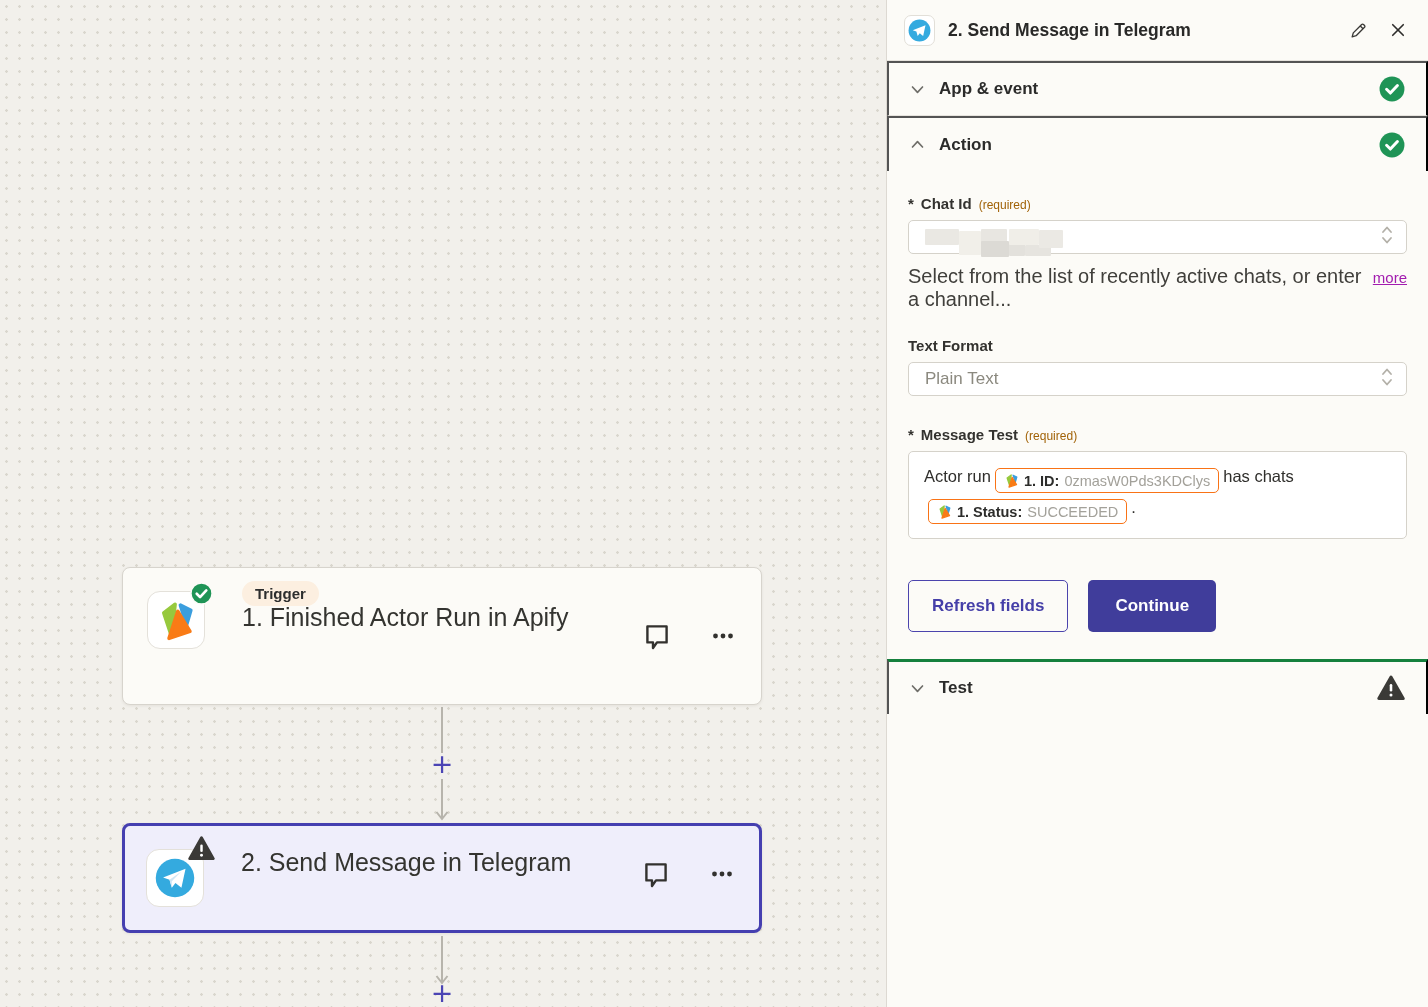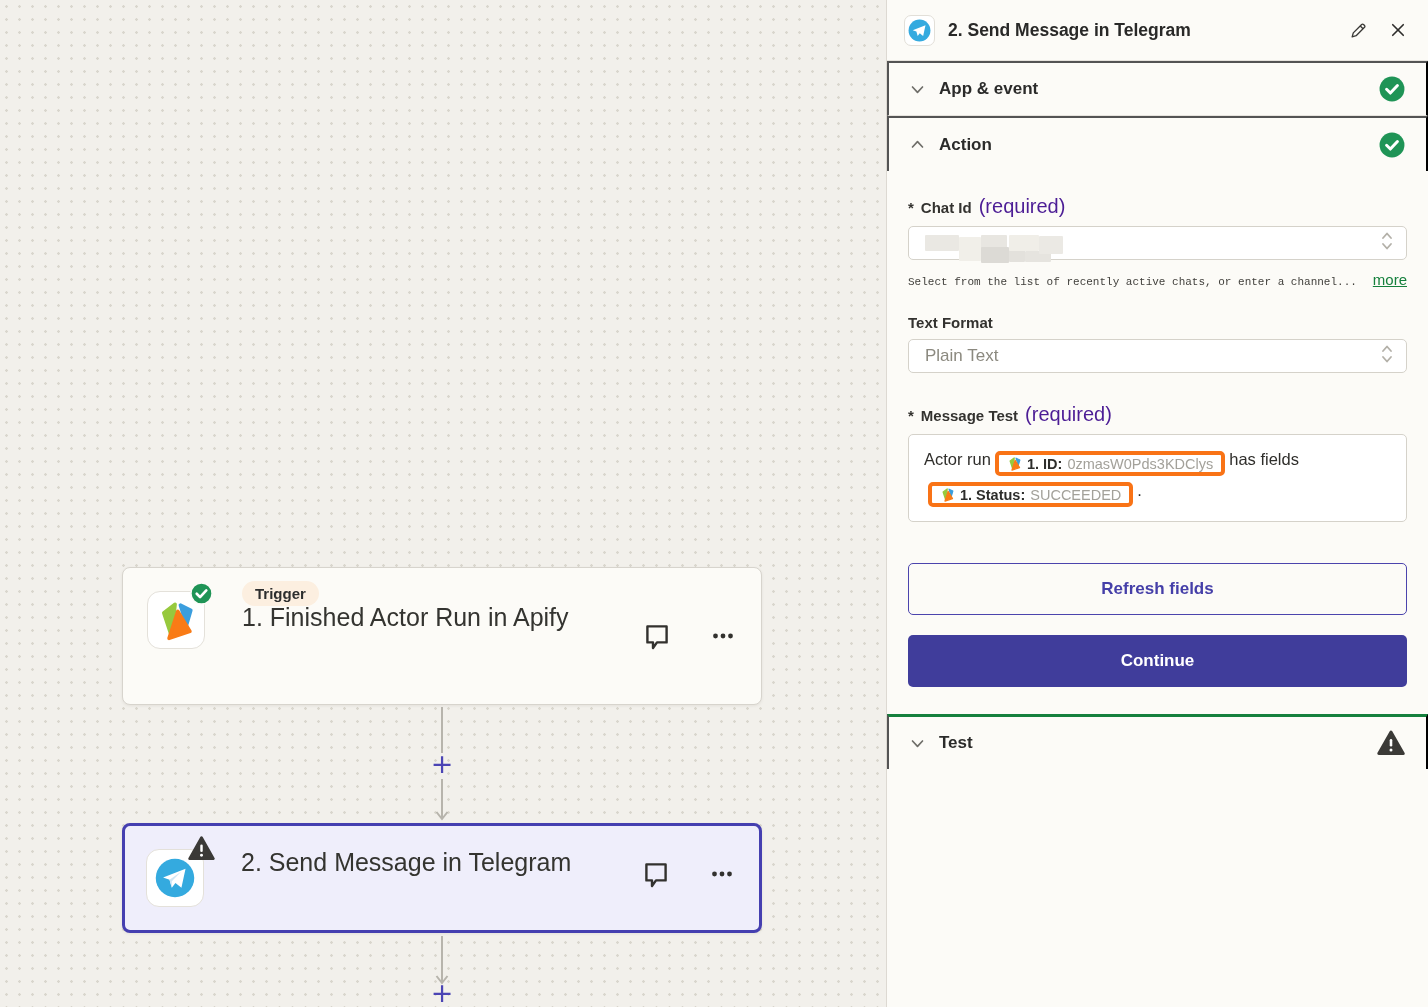--- a/index.html
+++ b/index.html
@@ -61,45 +61,45 @@
     padding:0 21px; border-bottom:1px solid #e7e4de; cursor:pointer; background:none; width:100%; text-align:left; }
   .section-row.no-border { border-bottom:none; }
   .section-row.top-border { border-bottom:none; border-top:3px solid #15803d; }
   .section-label { font-size:17px; font-weight:700; color:#2b2b2a; }
   .row-end { margin-left:auto; display:flex; align-items:center; }
 
   .form { padding:24px 21px 0; }
   .field-label-row { display:flex; align-items:baseline; gap:7px; }
   .asterisk { font-size:15px; font-weight:700; color:#33322f; }
   .field-label { font-size:15px; font-weight:700; color:#33322f; }
-  .req { font-size:20px; color:#4c1d95; }
+  .req { font-size:12px; color:#a16207; }
 
   .select-box { margin-top:8px; height:34px; background:#fff; border:1px solid #d5d2ca; border-radius:5px;
     position:relative; display:flex; align-items:center; padding:0 16px; cursor:pointer; }
   .select-value { font-size:17px; color:#8b897f; }
   .stepper { position:absolute; right:12px; top:50%; transform:translateY(-50%); }
 
   .redacted { position:absolute; left:0; top:0; width:100%; height:100%; }
   .redacted div { position:absolute; border-radius:1px; }
 
   .helper-row { display:flex; align-items:baseline; margin-top:11px; }
-  .helper-text { font-size:11px; color:#403f3b;font-family:Liberation Mono, monospace; }
-  .more-link { margin-left:auto; font-size:15px; color:#15803d; text-decoration:underline; cursor:pointer; background:none; border:none; }
+  .helper-text { font-size:20px; color:#403f3b; }
+  .more-link { margin-left:auto; font-size:15px; color:#a21caf; text-decoration:underline; cursor:pointer; background:none; border:none; }
 
   .block-gap { margin-top:26px; }
   .msg-gap { margin-top:30px; }
 
   .message-box { margin-top:8px; min-height:88px; background:#fff; border:1px solid #d5d2ca; border-radius:5px;
     padding:10px 15px; font-size:16.5px; color:#2f2e2b; line-height:28px; cursor:text; }
   .token { display:inline-flex; align-items:center; gap:5px; height:25px; padding:0 8px; margin:0 4px;
-    background:#fff; border:4px solid #f97316; border-radius:5px; vertical-align:-6px; cursor:pointer; }
+    background:#fff; border:1px solid #f97316; border-radius:5px; vertical-align:-6px; cursor:pointer; }
   .token b { font-size:14.5px; color:#2d2d2b; }
   .token .token-val { font-size:14.5px; color:#a3a19a; }
 
-  .buttons { display:flex; gap:20px; margin:41px 0 27px;flex-direction:column; }
+  .buttons { display:flex; gap:20px; margin:41px 0 27px; }
   .btn-outline { height:52px; padding:0 23px; background:transparent; border:1px solid #4b44ad;
     border-radius:5px; color:#453fa8; font-size:17px; font-weight:700; cursor:pointer;
     font-family:"Liberation Sans",sans-serif; }
   .btn-primary { height:52px; padding:0 27px; background:#403d9b; border:none;
     border-radius:5px; color:#ffffff; font-size:17px; font-weight:700; cursor:pointer;
     font-family:"Liberation Sans",sans-serif; }
 </style>
 </head>
 <body>
 
@@ -285,21 +285,21 @@
       </div>
       <div class="message-box">
         <span>Actor run</span><span class="token">
             <svg width="15" height="15" viewBox="0 0 48 48">
               <polygon points="10,16 23,6 19,43" fill="#97C93D" stroke="#97C93D" stroke-width="4" stroke-linejoin="round"></polygon>
               <polygon points="29,7 41,13 36,30" fill="#3B9EDE" stroke="#3B9EDE" stroke-width="4" stroke-linejoin="round"></polygon>
               <polygon points="16,45 40,37 26,14" fill="#F97B16" stroke="#F97B16" stroke-width="4" stroke-linejoin="round"></polygon>
             </svg>
             <b>1. ID:</b>
             <span class="token-val">0zmasW0Pds3KDClys</span>
-          </span><span>has fields</span><span class="token">
+          </span><span>has chats</span><span class="token">
             <svg width="15" height="15" viewBox="0 0 48 48">
               <polygon points="10,16 23,6 19,43" fill="#97C93D" stroke="#97C93D" stroke-width="4" stroke-linejoin="round"></polygon>
               <polygon points="29,7 41,13 36,30" fill="#3B9EDE" stroke="#3B9EDE" stroke-width="4" stroke-linejoin="round"></polygon>
               <polygon points="16,45 40,37 26,14" fill="#F97B16" stroke="#F97B16" stroke-width="4" stroke-linejoin="round"></polygon>
             </svg>
             <b>1. Status:</b>
             <span class="token-val">SUCCEEDED</span>
           </span><span>.</span>
       </div>
 

